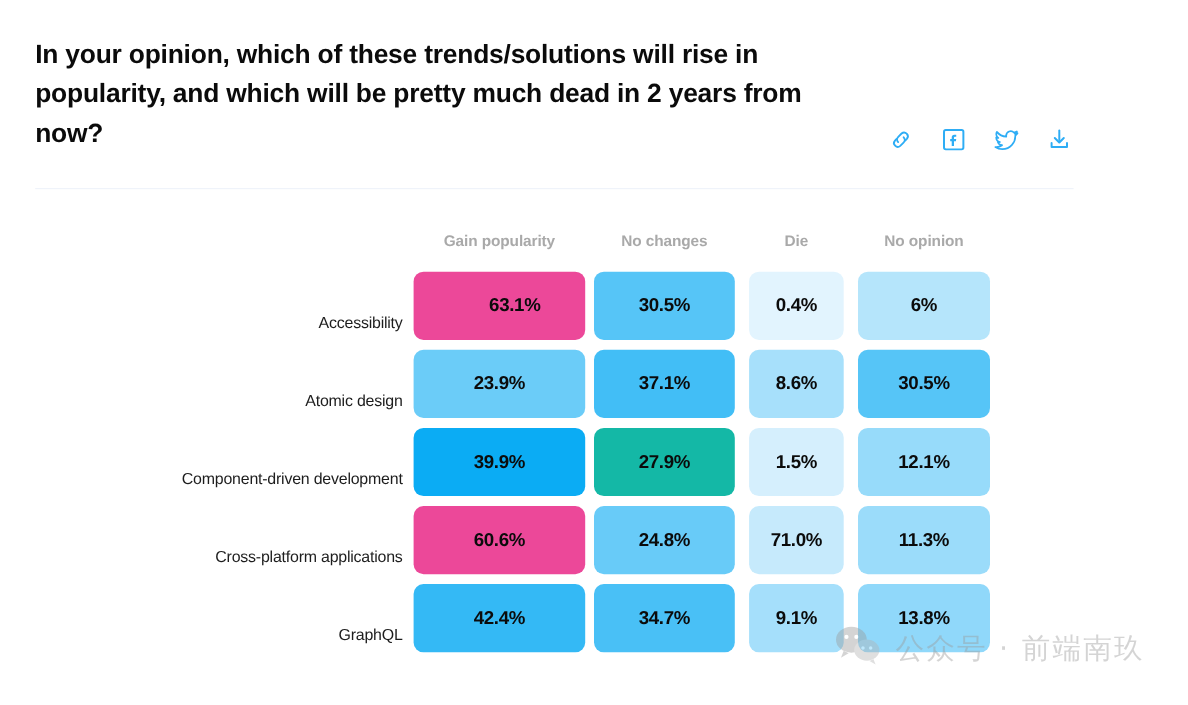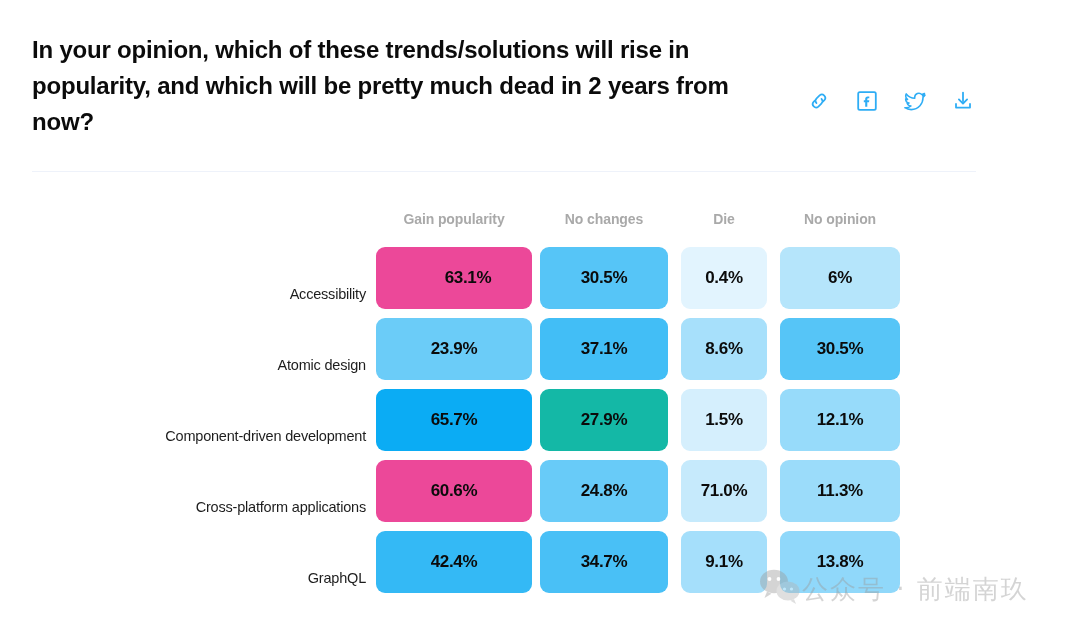--- a/index.html
+++ b/index.html
@@ -15,21 +15,21 @@
     position: relative;
   }
 
   
   .header {
     position: absolute;
     left: 32px;
     top: 32px;
     width: 944px;
     display: flex;
-    align-items: center;
+    align-items: flex-end;
     justify-content: space-between;
     gap: 12px;
   }
   .q-title {
     font-size: 24px;
     line-height: 36px;
     font-weight: bold;
     color: #0b0b0b;
     letter-spacing: -0.2px;
     max-width: 730px;
@@ -132,20 +132,21 @@
   .g2 { margin-left: 13px; }
   .g3 { margin-left: 13px; }
 
   
   .watermark {
     position: absolute;
     left: 758px;
     top: 568px;
     display: flex;
     align-items: center;
+    gap: 12px;
     opacity: 0.42;
     pointer-events: none;
     z-index: 5;
   }
   .wm-text {
     font-size: 26px;
     color: #9b9b9b;
     letter-spacing: 2px;
     white-space: nowrap;
     font-family: "DejaVu Sans", sans-serif;
@@ -226,21 +227,21 @@
         <div class="hm-cellwrap c2 g2">
           <div class="hm-cell" style="width: 100%; background: rgb(167, 224, 251);">8.6%</div>
         </div>
         <div class="hm-cellwrap c3 g3">
           <div class="hm-cell" style="width: 100%; background: rgb(86, 197, 247);">30.5%</div>
         </div>
       </div>
       <div class="hm-row">
         <div class="hm-rowlabel">Component-driven development</div>
         <div class="hm-cellwrap c0 g0">
-          <div class="hm-cell" style="width: 100%; background: rgb(11, 172, 244);">65.7%</div>
+          <div class="hm-cell" style="width: 100%; background: rgb(11, 172, 244);">39.9%</div>
         </div>
         <div class="hm-cellwrap c1 g1">
           <div class="hm-cell" style="width: 100%; background: #14b8a6;">27.9%</div>
         </div>
         <div class="hm-cellwrap c2 g2">
           <div class="hm-cell" style="width: 100%; background: rgb(213, 239, 253);">1.5%</div>
         </div>
         <div class="hm-cellwrap c3 g3">
           <div class="hm-cell" style="width: 100%; background: rgb(151, 219, 250);">12.1%</div>
         </div>

